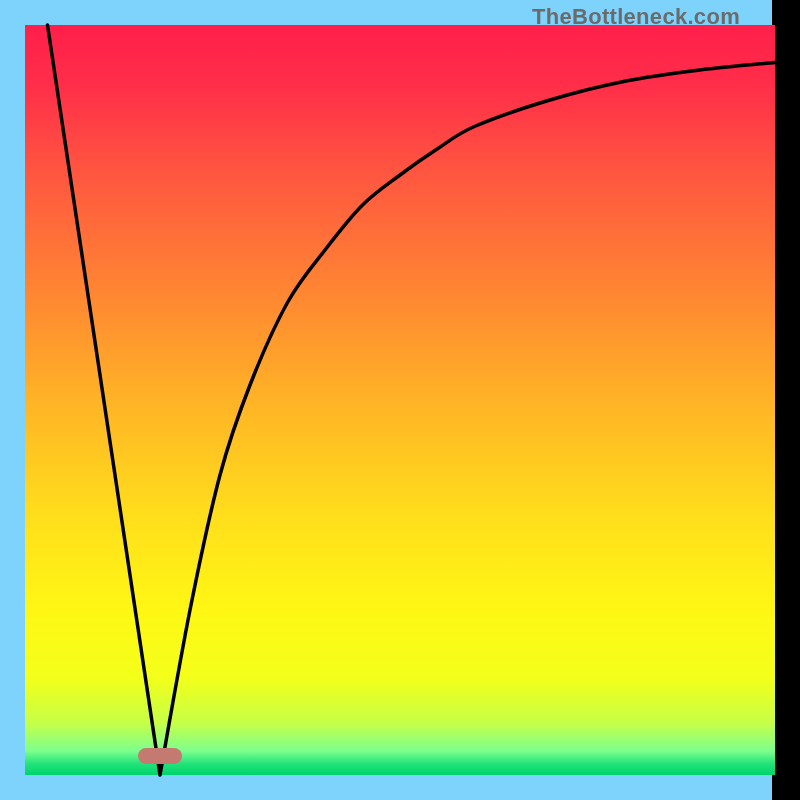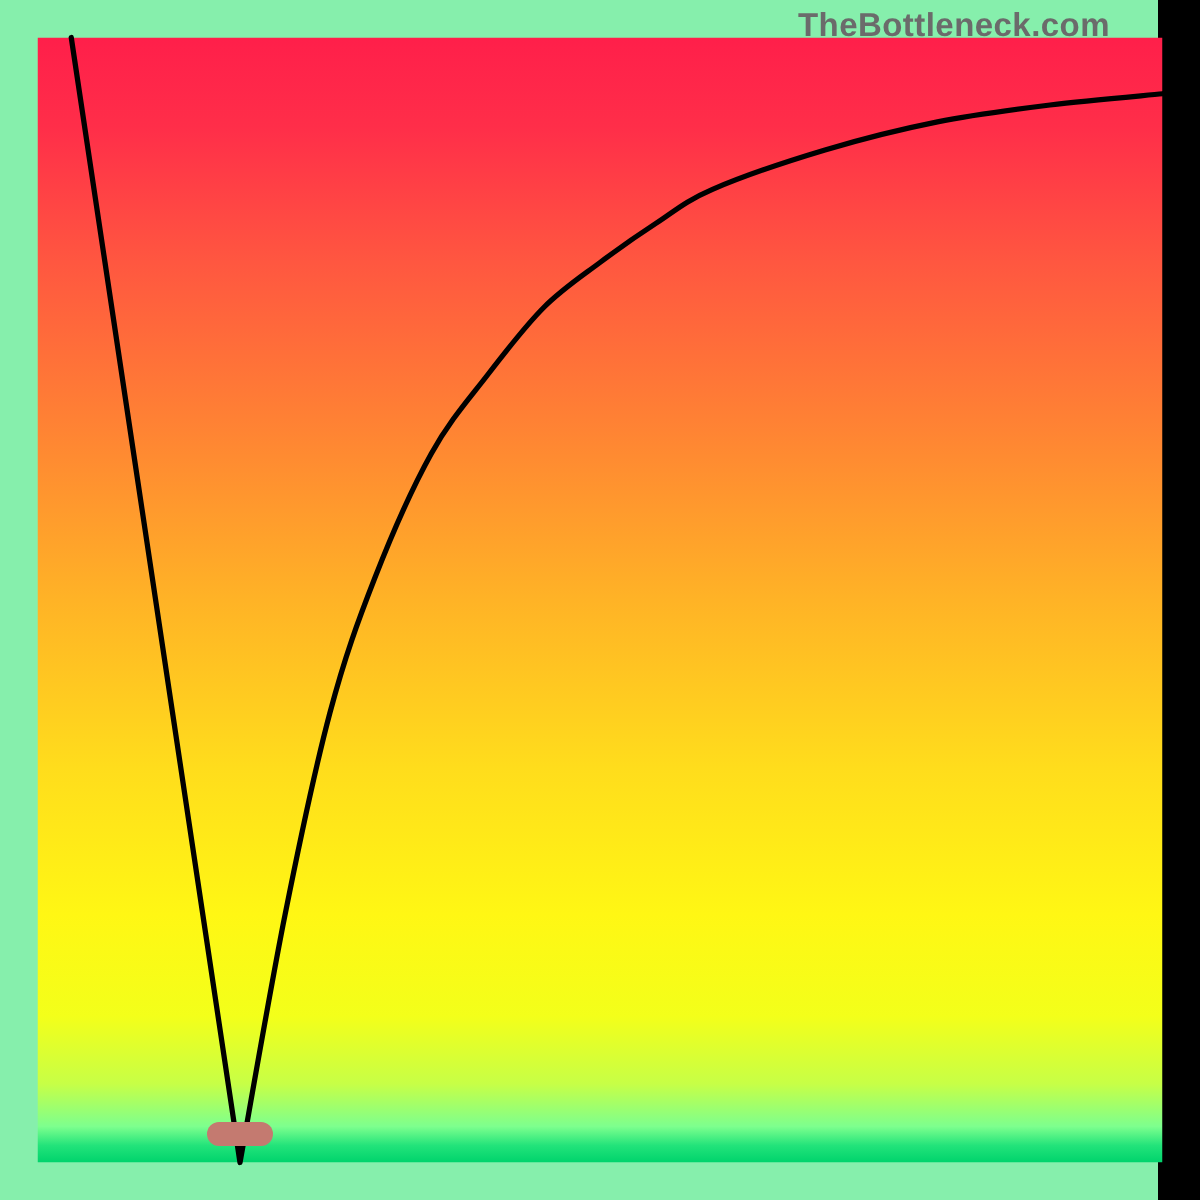--- a/index.html
+++ b/index.html
@@ -9,21 +9,21 @@
     height: 800px;
     background: #000;
     overflow: hidden;
   }
   .frame {
     position: absolute;
     left: 0;
     top: 0;
     width: 772px;
     height: 800px;
-    background: #86efac;
+    background: #7dd3fc;
   }
   .plot {
     position: absolute;
     left: 25px;
     top: 25px;
     width: 750px;
     height: 750px;
   }
   .gradient {
     position: absolute;

